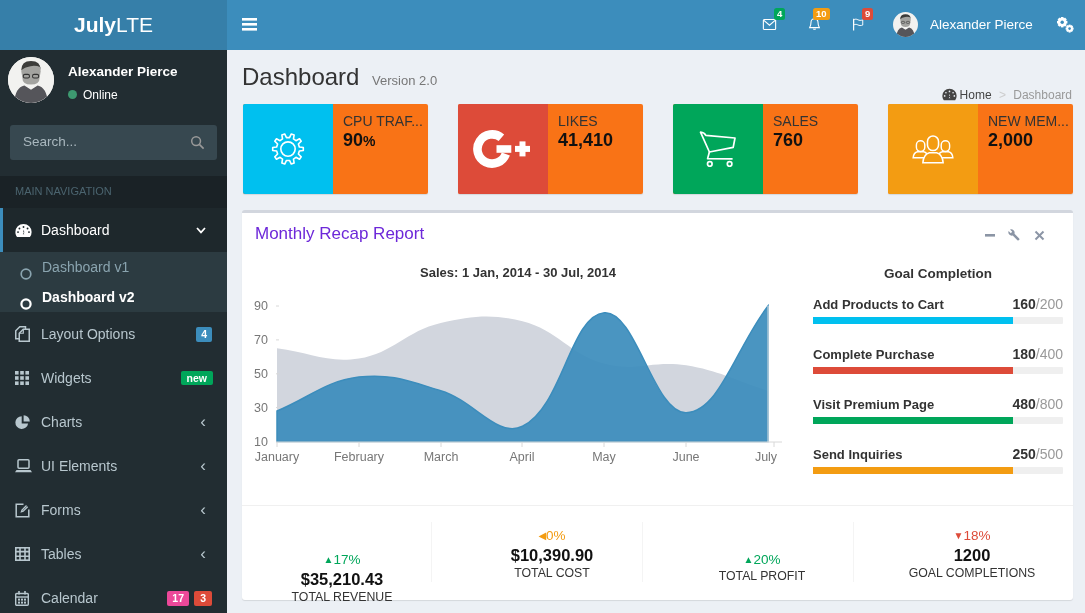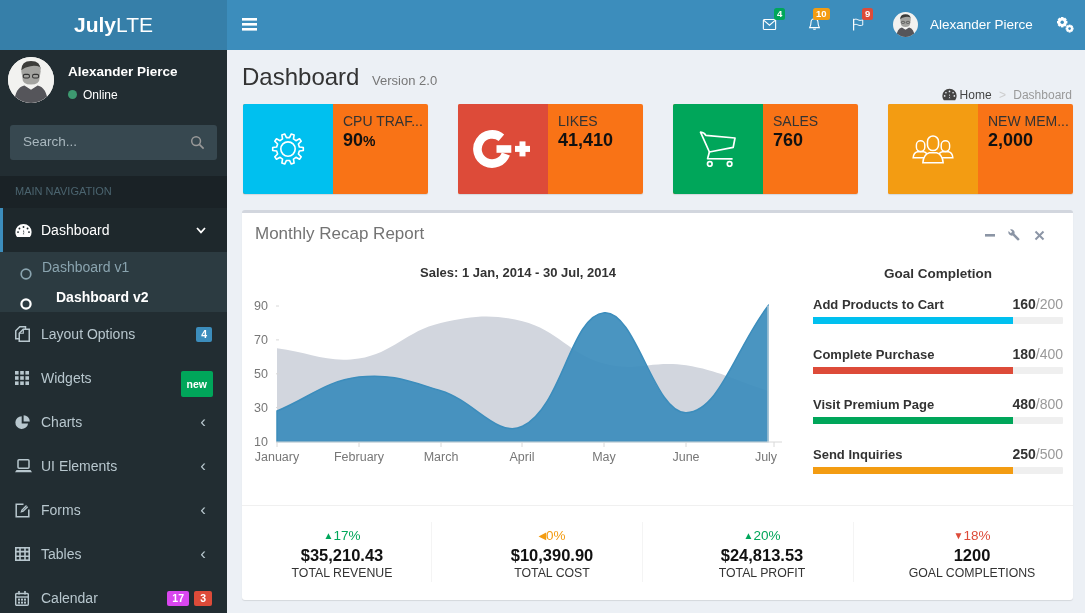--- a/index.html
+++ b/index.html
@@ -40,35 +40,35 @@
 
 
 .ibox { position:absolute; top:104px; width:185px; height:90px; background:#f97316; border-radius:2px; box-shadow:0 1px 1px rgba(0,0,0,0.1); }
 .ibox .iico { position:absolute; left:0; top:0; width:90px; height:90px; border-radius:2px 0 0 2px; display:flex; align-items:center; justify-content:center; }
 .ibox .itxt { position:absolute; left:100px; top:9px; font-size:14px; color:#333; white-space:nowrap; }
 .ibox .inum { position:absolute; left:100px; top:26px; font-size:18px; font-weight:700; color:#111; }
 .bg-aqua { background:#00c0ef; } .bg-red { background:#dd4b39; } .bg-green { background:#00a65a; } .bg-yellow { background:#f39c12; }
 
 
 #mbox { position:absolute; left:242px; top:210px; width:831px; height:390px; background:#fff; border-top:3px solid #d2d6de; border-radius:3px; box-shadow:0 1px 1px rgba(0,0,0,0.1); }
-#mbox .bh { position:absolute; left:13px; top:11px; font-size:17px; color:#737373; }
+#mbox .bh { position:absolute; left:13px; top:11px; font-size:17px; color:#6d28d9; }
 .chart-title { position:absolute; left:248px; top:265px; width:540px; text-align:center; font-weight:700; font-size:13px; color:#333; }
 .goal-title { position:absolute; left:813px; top:266px; width:250px; text-align:center; font-weight:700; font-size:13.5px; color:#333; }
 .goal { position:absolute; width:250px; left:813px; }
 .goal .gl { font-weight:700; font-size:13px; color:#333; }
 .goal .gn { position:absolute; right:0; top:0; font-size:14px; color:#999; }
 .goal .gn b { color:#333; }
 .gbar { position:absolute; left:0; top:21px; width:250px; height:7px; background:#efefef; border-radius:1px; }
 .gbar i { display:block; height:7px; }
 .desc { position:absolute; top:528px; width:210px; text-align:center; }
 .desc .pct { font-size:13.5px; line-height:15px; }
 .desc .pct .car { font-size:10px; vertical-align:1px; }
 .desc .hdr { font-size:16.5px; font-weight:700; color:#111; margin-top:3px; line-height:18px; }
 .desc .txt { font-size:12.3px; color:#333; margin-top:2px; line-height:15px; }
-.t-green { color:#00a65a; } .t-yellow { color:#f39c12; } .t-red { color:#dd4b39; }
+.t-green { color:#00a65a;margin-top:24px; } .t-yellow { color:#f39c12; } .t-red { color:#dd4b39; }
 .vdiv { position:absolute; top:17px; height:60px; width:1px; background:#f4f4f4; }
 </style>
 </head>
 <body>
 
 <div class="abs" id="logo"><b>July</b>LTE</div>
 <div class="abs" id="navbar">
   <svg style="position:absolute;left:15px;top:18px;" width="15" height="13" viewBox="0 0 15 13">
       <g fill="#fff">
         <rect x="0" y="0" width="15" height="2.6"></rect>
@@ -172,21 +172,21 @@
     <div class="sub">
       <div class="mi"><span class="ico" style="left:20px;">
             <svg width="12" height="12" viewBox="0 0 12 12">
               <circle cx="6" cy="6" r="4.8" fill="none" stroke="#8aa4af" stroke-width="1.7"></circle>
             </svg>
           </span><span style="margin-left:1px;">Dashboard v1</span></div>
       <div class="mi act2"><span class="ico" style="left:20px;">
             <svg width="12" height="12" viewBox="0 0 12 12">
               <circle cx="6" cy="6" r="4.6" fill="none" stroke="#fff" stroke-width="2.2"></circle>
             </svg>
-          </span><span style="margin-left:15px;">Dashboard v2</span></div>
+          </span><span style="margin-left:1px;">Dashboard v2</span></div>
     </div>
     <div class="mi"><span class="ico">
           <svg width="15" height="16" viewBox="0 0 15 16">
             <g fill="none" stroke="#b8c7ce" stroke-width="1.5">
               <path d="M10.5 3.2 L10.5 0.75 L4.8 0.75 L0.75 4.8 L0.75 12.8 L4.1 12.8"></path>
               <path d="M14.25 3.2 L8.3 3.2 L4.25 7.25 L4.25 15.25 L14.25 15.25 Z"></path>
               <path d="M8.3 3.2 L8.3 7.25 L4.25 7.25" stroke-width="1.2"></path>
             </g>
           </svg>
         </span>Layout Options<span class="badge" style="background:#3c8dbc;">4</span></div>
@@ -197,21 +197,21 @@
               <rect x="5.2" y="0" width="3.6" height="3.6"></rect>
               <rect x="10.4" y="0" width="3.6" height="3.6"></rect>
               <rect x="0" y="5.2" width="3.6" height="3.6"></rect>
               <rect x="5.2" y="5.2" width="3.6" height="3.6"></rect>
               <rect x="10.4" y="5.2" width="3.6" height="3.6"></rect>
               <rect x="0" y="10.4" width="3.6" height="3.6"></rect>
               <rect x="5.2" y="10.4" width="3.6" height="3.6"></rect>
               <rect x="10.4" y="10.4" width="3.6" height="3.6"></rect>
             </g>
           </svg>
-        </span>Widgets<span class="lbl" style="background:#00a65a;padding:7px 6px;">new</span></div>
+        </span>Widgets<span class="lbl" style="background:#00a65a;padding:1px 6px;">new</span></div>
     <div class="mi"><span class="ico">
           <svg width="15" height="15" viewBox="0 0 15 15">
             <path d="M6.7 1.2 A6.4 6.4 0 1 0 13.1 8.4 L6.7 8.4 Z" fill="#b8c7ce"></path>
             <path d="M8.6 0.2 L8.6 6.4 L14.8 6.4 A6.4 6.4 0 0 0 8.6 0.2 Z" fill="#b8c7ce"></path>
           </svg>
         </span>Charts<span class="chev">‹</span></div>
     <div class="mi"><span class="ico">
           <svg width="17" height="14" viewBox="0 0 17 14">
             <rect x="3" y="0.8" width="11" height="8.4" rx="1" fill="none" stroke="#b8c7ce" stroke-width="1.5"></rect>
             <path d="M1.5 11 L15.5 11 L17 13.2 L0 13.2 Z" fill="#b8c7ce"></path>
@@ -237,21 +237,21 @@
             <line x1="10" y1="0" x2="10" y2="3.5" stroke="#b8c7ce" stroke-width="1.6"></line>
             <g fill="#b8c7ce">
               <rect x="3" y="7.6" width="2" height="2"></rect>
               <rect x="6" y="7.6" width="2" height="2"></rect>
               <rect x="9" y="7.6" width="2" height="2"></rect>
               <rect x="3" y="10.6" width="2" height="2"></rect>
               <rect x="6" y="10.6" width="2" height="2"></rect>
               <rect x="9" y="10.6" width="2" height="2"></rect>
             </g>
           </svg>
-        </span>Calendar<span class="badge" style="background:#dd4b39;padding:1px 6px;">3</span><span class="badge" style="right:38px;background:#d946ef;">17</span></div>
+        </span>Calendar<span class="badge" style="background:#dd4b39;padding:1px 6px;">3</span><span class="badge" style="right:38px;background:#ec4899;">17</span></div>
   </div>
 </div>
 
 <h1 class="page">Dashboard <small>Version 2.0</small></h1>
 <div id="crumb"><svg style="vertical-align:-2px;margin-right:3px;" width="15" height="13" viewBox="0 0 18 15">
       <path d="M9 0.5 A8.6 8.6 0 0 0 0.4 9.1 C0.4 11.1 1.1 13 2.2 14.4 L15.8 14.4 A8.6 8.6 0 0 0 17.6 9.1 A8.6 8.6 0 0 0 9 0.5 Z" fill="#444"></path>
       <g fill="#ecf0f5">
         <circle cx="9" cy="3.8" r="1"></circle>
         <circle cx="4.7" cy="5.4" r="1"></circle>
         <circle cx="13.3" cy="5.4" r="1"></circle>
@@ -391,21 +391,20 @@
     <div class="hdr">$35,210.43</div>
     <div class="txt">TOTAL REVENUE</div>
   </div>
 <div class="desc" style="left:447px;">
     <div class="pct t-yellow"><span class="car">◀</span>0%</div>
     <div class="hdr">$10,390.90</div>
     <div class="txt">TOTAL COST</div>
   </div>
 <div class="desc" style="left:657px;text-align:center;">
     <div class="pct t-green"><span class="car">▲</span>20%</div>
-    <div class="hdr">$24,813.53</div>
     <div class="txt">TOTAL PROFIT</div>
   </div>
 <div class="desc" style="left:867px;">
     <div class="pct t-red"><span class="car">▼</span>18%</div>
     <div class="hdr">1200</div>
     <div class="txt">GOAL COMPLETIONS</div>
   </div>
 <div class="vdiv" style="left:431px;top:522px;"></div>
 <div class="vdiv" style="left:642px;top:522px;"></div>
 <div class="vdiv" style="left:853px;top:522px;"></div>

